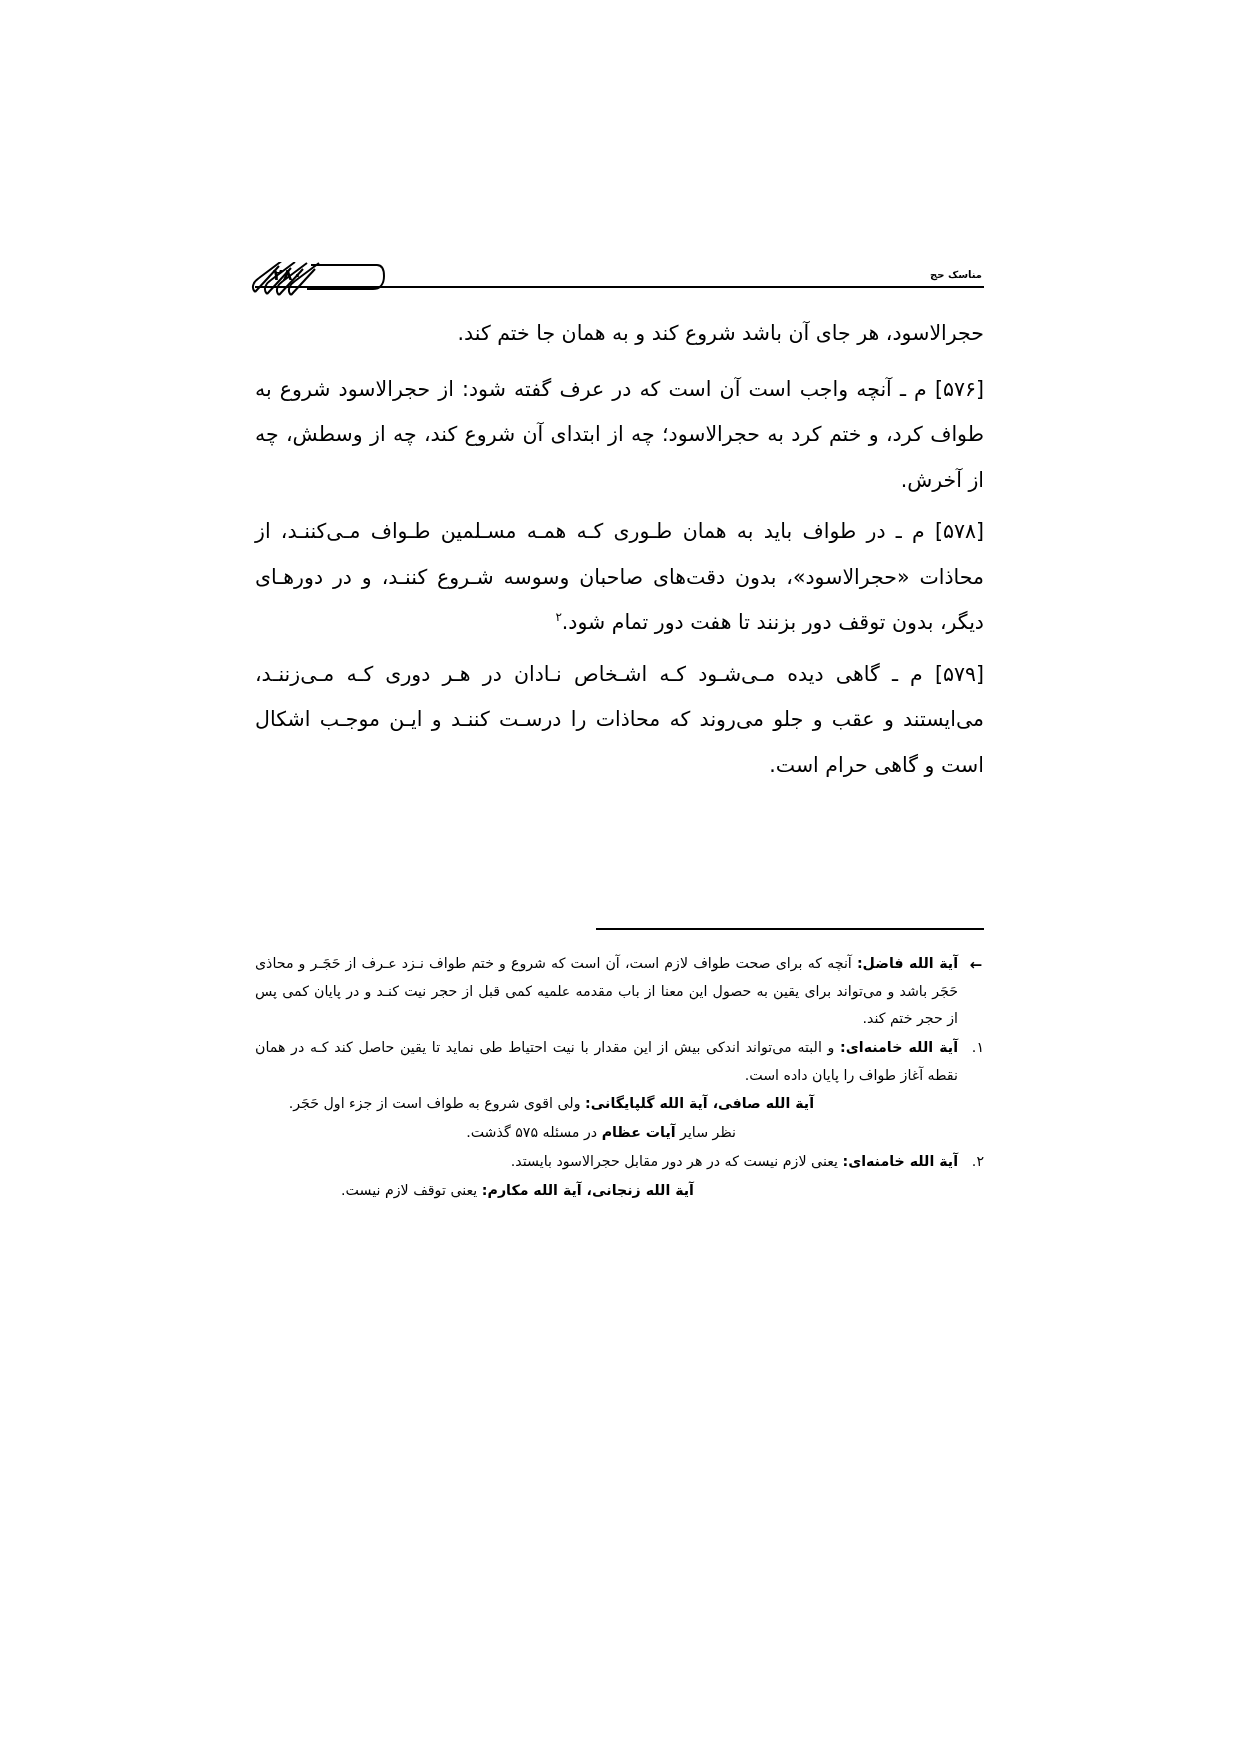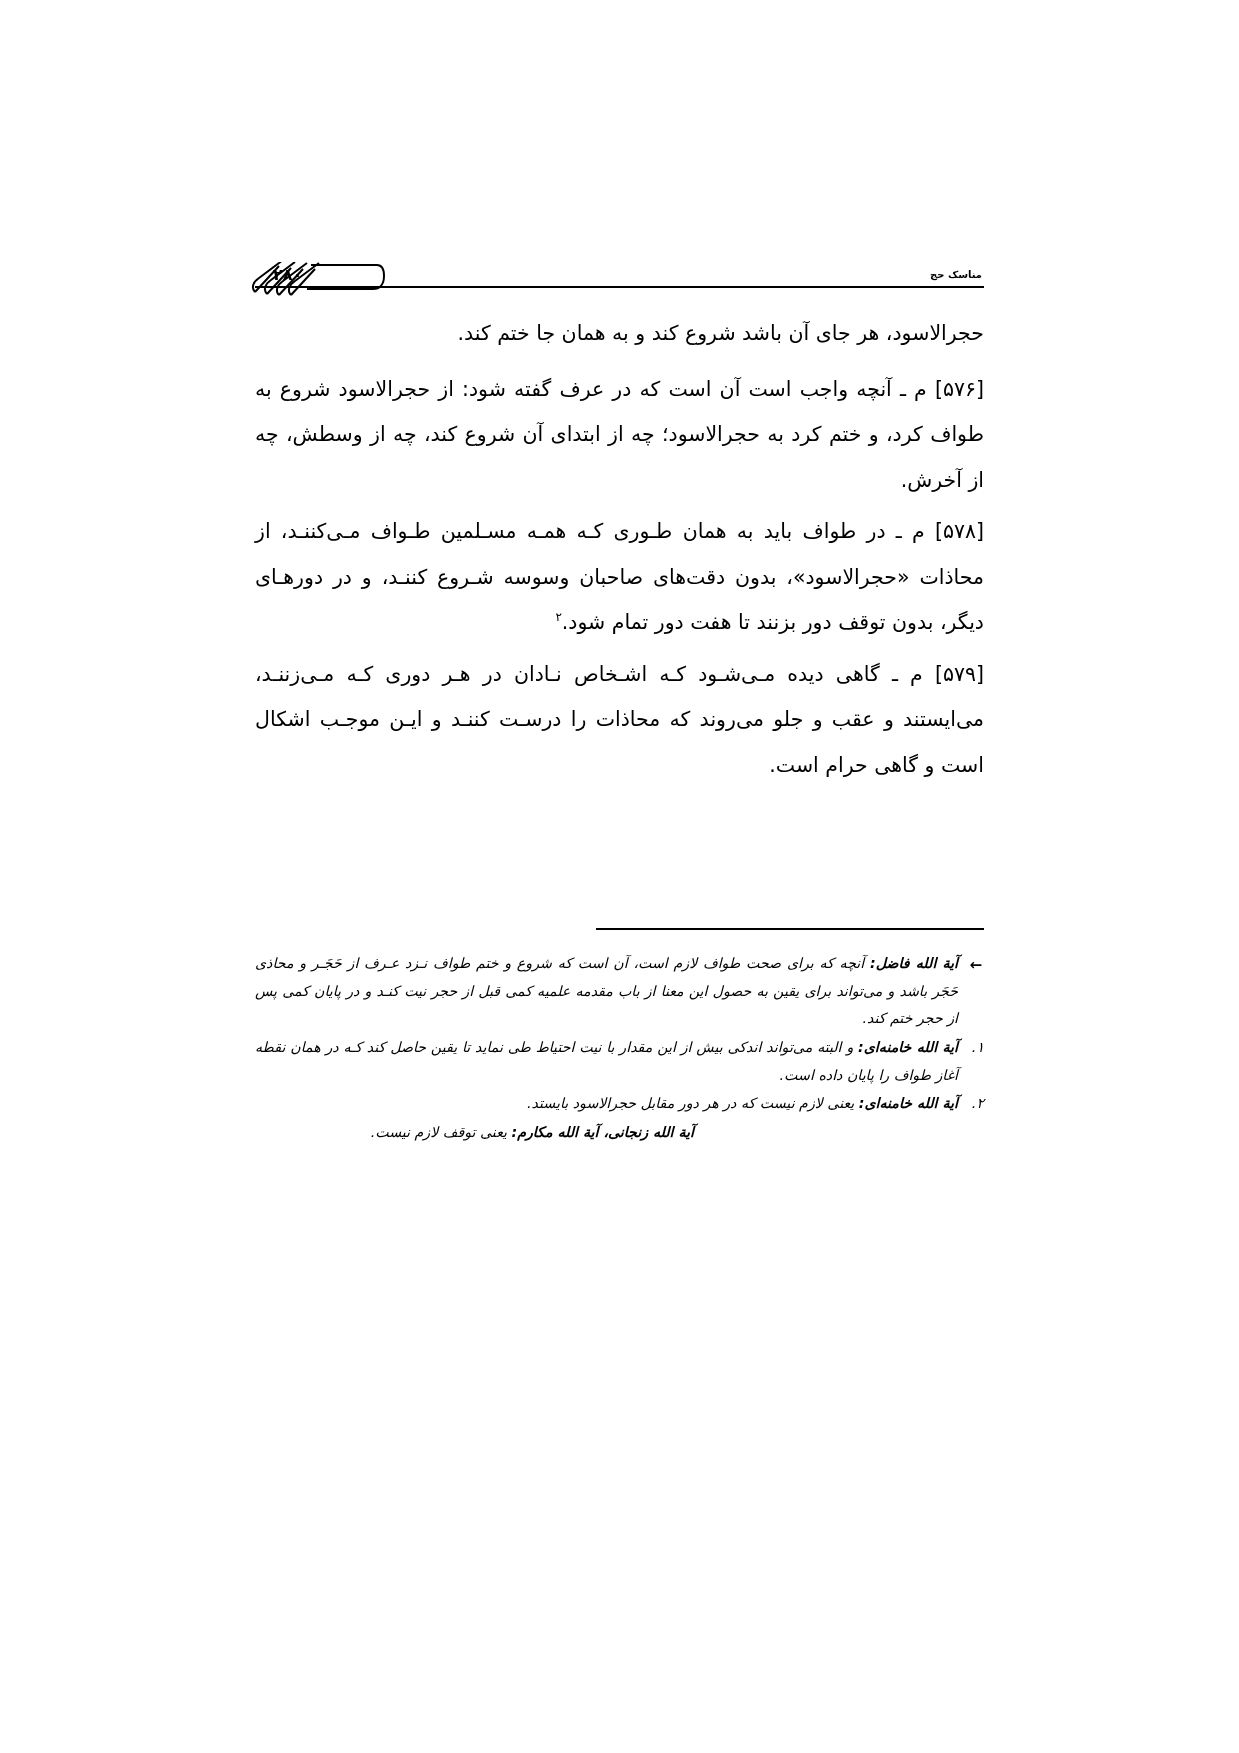--- a/index.html
+++ b/index.html
@@ -100,21 +100,20 @@
     width: 388px;
     height: 2px;
     background: #000;
   }
   .notes {
     position: absolute;
     top: 950px;
     right: 255px;
     left: 255px;
     direction: rtl;
-    font-style: italic;
   }
   .note {
     font-size: 14.2px;
     line-height: 1.95;
     text-align: justify;
     margin: 0 0 1px 0;
     position: relative;
   }
   .note b { font-weight: bold; }
   .note.arrow { padding-right: 26px; }
@@ -176,21 +175,23 @@
 
   <div class="fn-rule"></div>
 
   <div class="notes">
 
     <p class="note arrow"><b>آية الله فاضل:</b><span> آنچه که برای صحت طواف لازم است، آن است که شروع و ختم طواف نـزد عـرف از حَجَـر و محاذی حَجَر باشد و می‌تواند برای یقین به حصول این معنا از باب مقدمه علمیه کمی قبل از حجر نیت کنـد و در پایان کمی پس از حجر ختم کند.</span></p>
 
 
     <p class="note numbered"><span class="note-marker">۱.</span><b>آية الله خامنه‌ای:</b><span> و البته می‌تواند اندکی بیش از این مقدار با نیت احتیاط طی نماید تا یقین حاصل کند کـه در همان نقطه آغاز طواف را پایان داده است.</span></p>
 
+    <p class="note indent3"><b>آية الله صافی، آية الله گلپايگانی:</b><span> ولی اقوی شروع به طواف است از جزء اول حَجَر.</span></p>
 
 
+    <p class="note indent5"><span>نظر سایر </span><b>آيات عظام</b><span> در مسئله ۵۷۵ گذشت.</span></p>
 
     <p class="note numbered"><span class="note-marker">۲.</span><b>آية الله خامنه‌ای:</b><span> یعنی لازم نیست که در هر دور مقابل حجرالاسود بایستد.</span></p>
 
     <p class="note indent6"><b>آية الله زنجانی، آية الله مكارم:</b><span> یعنی توقف لازم نیست.</span></p>
 
   </div>
 </div>
 
 </body></html>

